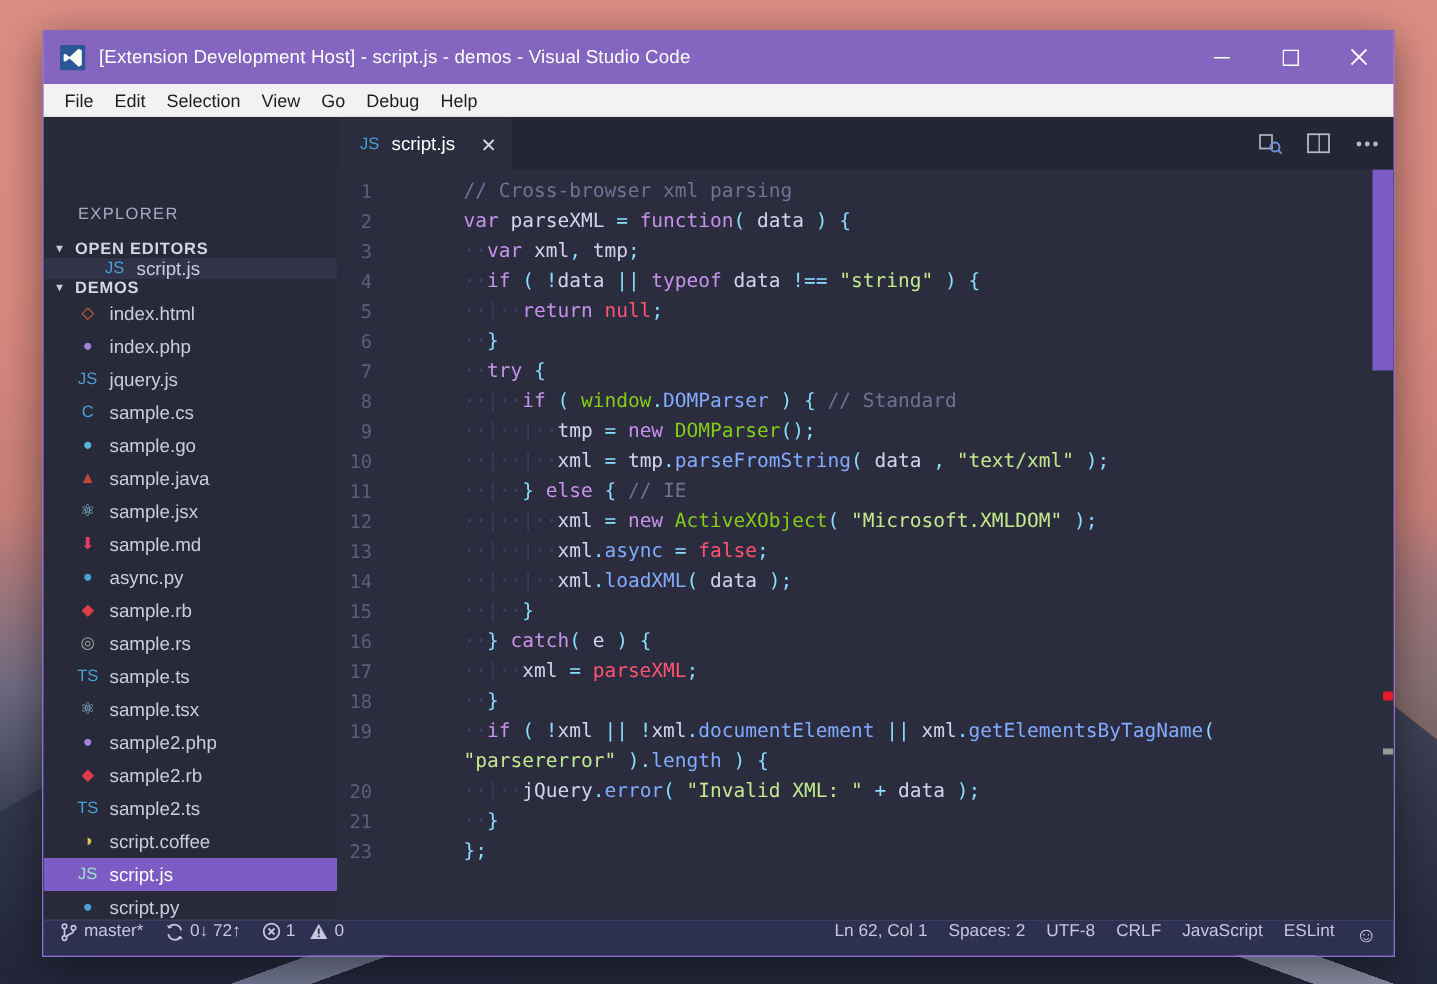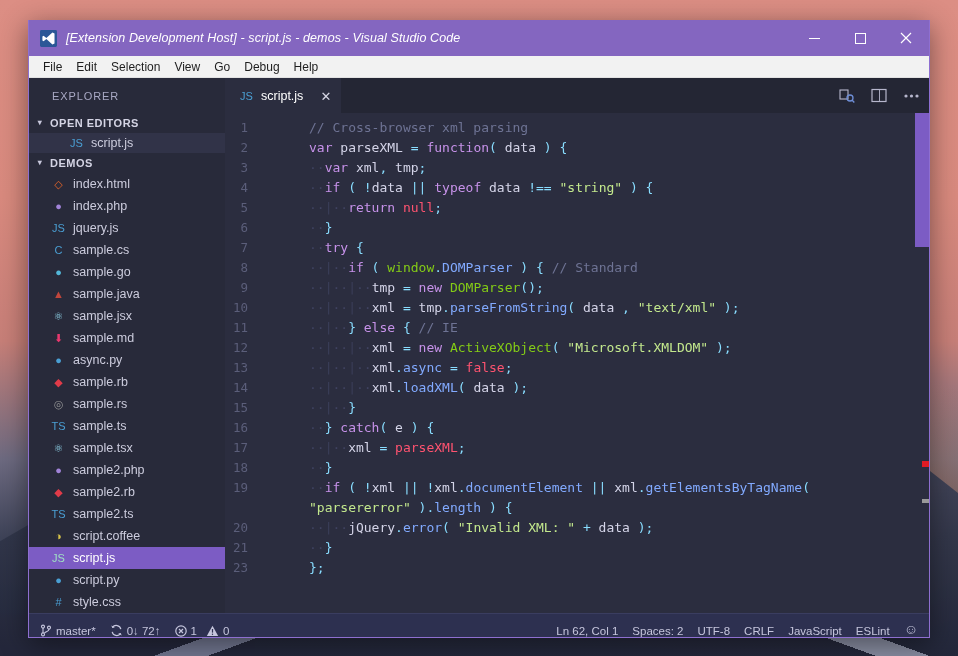--- a/index.html
+++ b/index.html
@@ -41,21 +41,20 @@
     overflow: hidden;
   }
 
   
   #title-bar {
     height: 36px; flex: 0 0 36px;
     background: #8466c0;
     display: flex; align-items: center;
     color: #ffffff;
     position: relative;
-    font-style: italic;
   }
   #app-logo {
     width: 18px; height: 18px; margin: 0 9px 0 10px;
     flex: 0 0 18px;
     display: flex; align-items: center; justify-content: center;
   }
   #title-text {
     font-size: 12.5px; letter-spacing: .1px; white-space: nowrap;
     color: #fff;
   }
@@ -90,21 +89,21 @@
     width: 196px; flex: 0 0 196px;
     background: #282a3a;
     display: flex; flex-direction: column;
     overflow: hidden;
   }
   #sidebar-title {
     height: 35px; flex: 0 0 35px;
     display: flex; align-items: center;
     padding-left: 23px;
     font-size: 11px; letter-spacing: .9px;
-    color: #a9a9c4; text-transform: uppercase;
+    color: #a9a9c4; text-transform: uppercase; margin-top: 47px;
   }
   .section-header {
     height: 22px; display: flex; align-items: center;
     padding-left: 6px; gap: 5px;
     font-size: 11px; font-weight: bold; letter-spacing: .5px;
     color: #d4d4e4;
   }
   .twisty { font-size: 8px; color: #c8c8dc; width: 10px; text-align: center; line-height: 1; }
   .file-row {
     height: 22px; display: flex; align-items: center;
@@ -191,21 +190,21 @@
     height: 24px; flex: 0 0 24px;
     background: #2d3050;
     display: flex; align-items: center;
     color: #c6c6dd; font-size: 11.5px;
     padding: 0 4px;
     border-top: 1px solid #3a3d60;
   }
   #status-left, #status-right { display: flex; align-items: center; }
   #status-right { margin-left: auto; }
   .sb-item {
-    display: flex; align-items: flex-end; gap: 4px;
+    display: flex; align-items: flex-start; gap: 4px;
     padding: 0 7px; height: 22px; white-space: nowrap; cursor: pointer;
   }
   .sb-ico { display: inline-flex; align-items: center; }
   svg { display: block; }
 </style>
 </head>
 <body>
 
 <div id="desktop">
   <div class="peak"></div>

